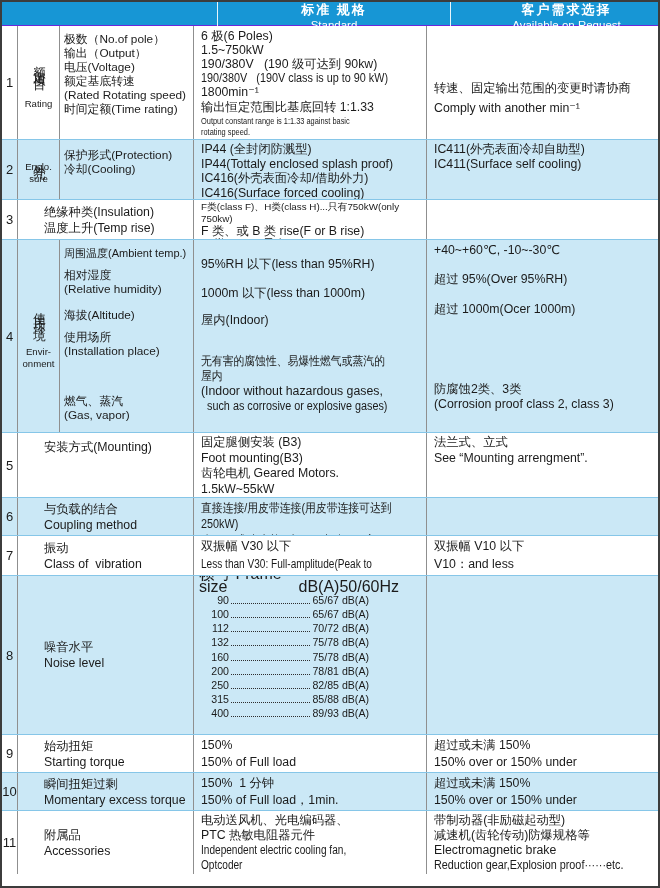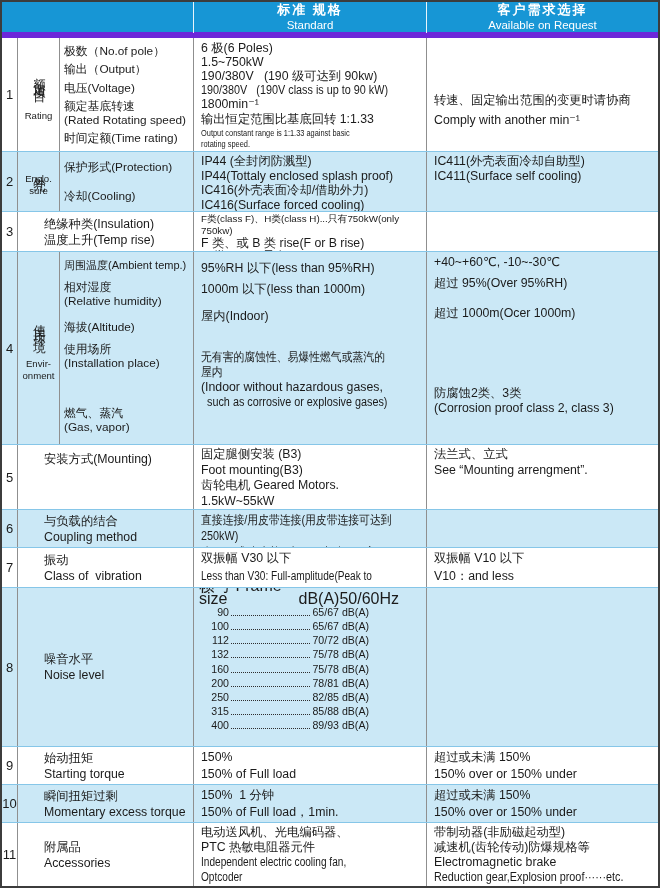--- a/index.html
+++ b/index.html
@@ -8,53 +8,53 @@
     --line-v:#8f8f8f;
     --line-h:#86c6e8;
     --outer:#3c3c3c;
     --ink:#1b1b1b;
   }
   *{margin:0;padding:0;box-sizing:border-box}
   body{background:#fff;font-family:"Liberation Sans","DejaVu Sans",sans-serif;color:var(--ink);}
   .page{width:660px;height:888px;}
   .table{width:660px;height:888px;border:2px solid var(--outer);background:#fff;}
   
-  .thead{display:grid;grid-template-columns:192px 233px 231px;height:36px;background:var(--hdr);color:#fff;border-bottom:6px solid #6d28d9;}
+  .thead{display:grid;grid-template-columns:192px 233px 231px;height:24px;background:var(--hdr);color:#fff;border-bottom:1px solid #6d28d9;padding-left:24px;}
   .th{display:flex;flex-direction:column;align-items:center;justify-content:center;border-right:1px solid rgba(255,255,255,.9);line-height:1.25;}
   .th:last-child{border-right:none}
   .th-zh{font-size:13px;font-weight:bold;letter-spacing:2px}
   .th-en{font-size:11.5px}
   
   .row{display:grid;border-bottom:1px solid var(--line-h);background:#fff;}
   .row.alt{background:var(--alt);}
   .cols5{grid-template-columns:16px 42px 134px 233px 231px;}
   .cols4{grid-template-columns:16px 176px 233px 231px;}
   .r1{height:114px}.r2{height:60px}.r3{height:40px}.r4{height:193px}.r5{height:65px}
   .r6{height:38px}.r7{height:40px}.r8{height:159px}.r9{height:38px}.r10{height:38px}
   .r11{height:63px;border-bottom:none}
   .cell{border-right:1px solid var(--line-v);overflow:hidden;}
   .cell:last-child{border-right:none}
   .numcell{display:flex;align-items:center;justify-content:center;font-size:13px;}
   .vcat{display:flex;flex-direction:column;align-items:center;justify-content:center;gap:23px;padding:2px 0;}
   .r2 .vcat{gap:2px}
   .vtext{writing-mode:vertical-lr;text-orientation:upright;font-size:12.5px;letter-spacing:5px;line-height:1.1;}
   .r2 .vtext{letter-spacing:2px}
   .caten{font-size:9.6px;line-height:1.15;text-align:center;}
-  .items{display:flex;flex-direction:column;justify-content:space-between;padding:6px 2px 6px 4px;font-size:11.8px;line-height:14px;}
+  .items{display:flex;flex-direction:column;padding:6px 2px 6px 4px;font-size:11.8px;line-height:14px;}
   .r4 .items{justify-content:flex-start;}
   .label{display:flex;flex-direction:column;justify-content:center;padding-left:26px;font-size:12.3px;line-height:16px;}
   .std,.req{padding:3px 4px 2px 7px;font-size:12.3px;line-height:15px;}
   .ln{white-space:pre-wrap;}
   .sm{font-size:9.5px;line-height:11px}
   .sm2{font-size:9.8px;line-height:12px}
   .fit{font-size:11px}
   .cond{transform:scaleX(.78);transform-origin:0 50%}
   .cond2{transform:scaleX(.88);transform-origin:0 50%}
   .cond3{transform:scaleX(.82);transform-origin:0 50%}
-  .mt5{margin-top:5px}.mt8{margin-top:8px}.mt12{margin-top:12px}.mt14{margin-top:6px}
+  .mt5{margin-top:5px}.mt8{margin-top:8px}.mt12{margin-top:12px}.mt14{margin-top:14px}
   .mt15{margin-top:15px}
   .mt24{margin-top:12px}.mt26{margin-top:26px}.mt36{margin-top:36px}.mt65{margin-top:65px}
   .r1 .std{line-height:14px;padding-top:3px}
   .r1 .std .tall{line-height:16px}
   .r1 .req{padding-top:50px;line-height:15px}
   .r2 .std,.r2 .req{line-height:14.5px;padding-top:2px}
   .r3 .std{line-height:13px;padding-top:1px}
   .r5 .std,.r5 .req{line-height:15.5px;padding-top:2px}
   .r6 .std{line-height:16px;padding-top:2px}
   .r7 .std,.r7 .req{line-height:18px;padding-top:1px}

